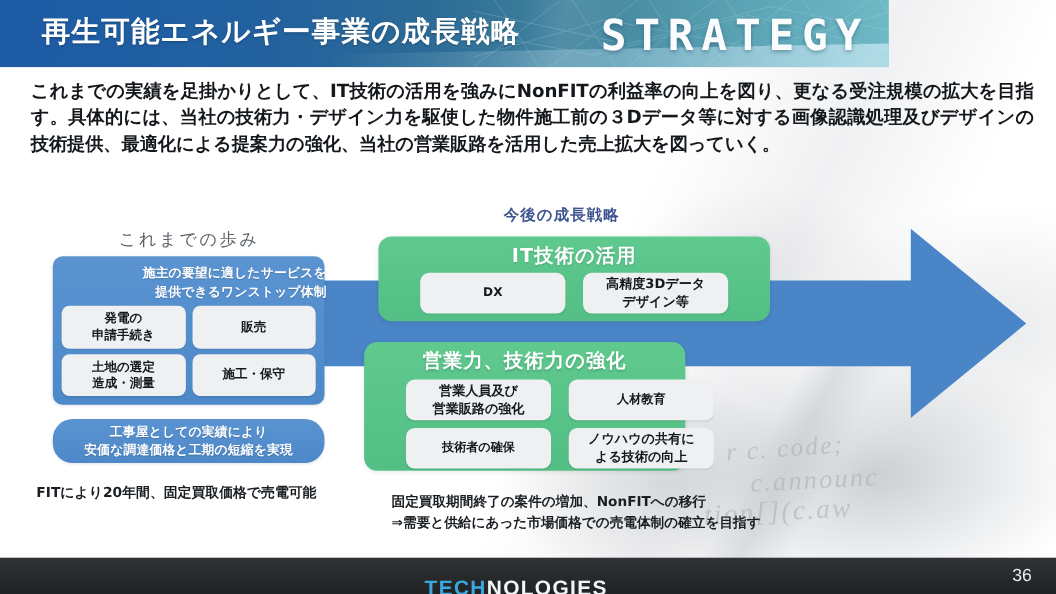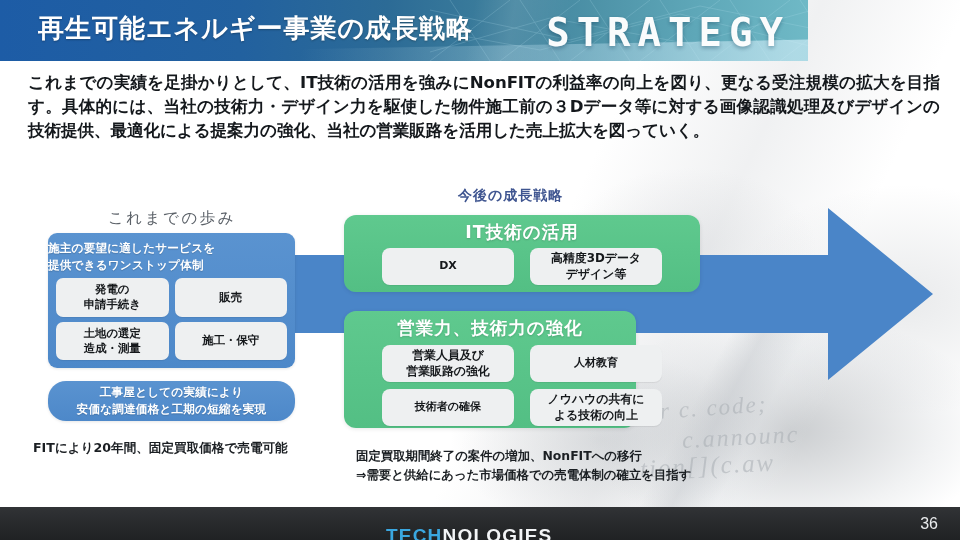--- a/index.html
+++ b/index.html
@@ -106,21 +106,21 @@
 
   
   .blue-panel{
     position:absolute; left:48px; top:233px; width:247px; height:135px;
     background:linear-gradient(180deg,#5a93d0 0%,#4d88c9 100%);
     border-radius:9px;
     box-shadow:0 1px 3px rgba(0,0,0,.10);
   }
   .blue-panel-title{
     position:absolute; left:0; top:7px; width:249px;
-    text-align:left; color:#ffffff; font-weight:bold;
+    text-align:right; color:#ffffff; font-weight:bold;
     font-size:11.6px; line-height:1.46; letter-spacing:.2px;
     font-family:"DejaVu Sans","Liberation Sans",sans-serif;
     text-shadow:0 1px 1px rgba(0,0,0,.17);
   }
   .cellgrid{
     position:absolute; left:8px; top:45px; width:231px; height:82px;
     display:grid; grid-template-columns:1fr 1fr; grid-template-rows:1fr 1fr;
     gap:5px 6px;
   }
   .cell{
@@ -150,21 +150,21 @@
   }
 
   
   .green-panel{
     position:absolute;
     background:linear-gradient(180deg,#5fc98e 0%,#53bf84 100%);
     border-radius:12px;
     box-shadow:0 1px 4px rgba(0,0,0,.10);
   }
   .gp1{ left:344px; top:215px; width:356px; height:77px; }
-  .gp2{ left:344px; top:311px; width:292px; height:117px; }
+  .gp2{ left:331px; top:311px; width:292px; height:117px; }
   .green-title{
     position:absolute; left:0; top:5px; width:100%;
     text-align:center; color:#ffffff; font-weight:bold; font-size:17.5px;
     letter-spacing:1px;
     font-family:"DejaVu Sans","Liberation Sans",sans-serif;
     text-shadow:0 1px 2px rgba(0,0,0,.16);
   }
   .gcells{
     position:absolute; left:38px; display:grid; gap:7px 16px;
   }

